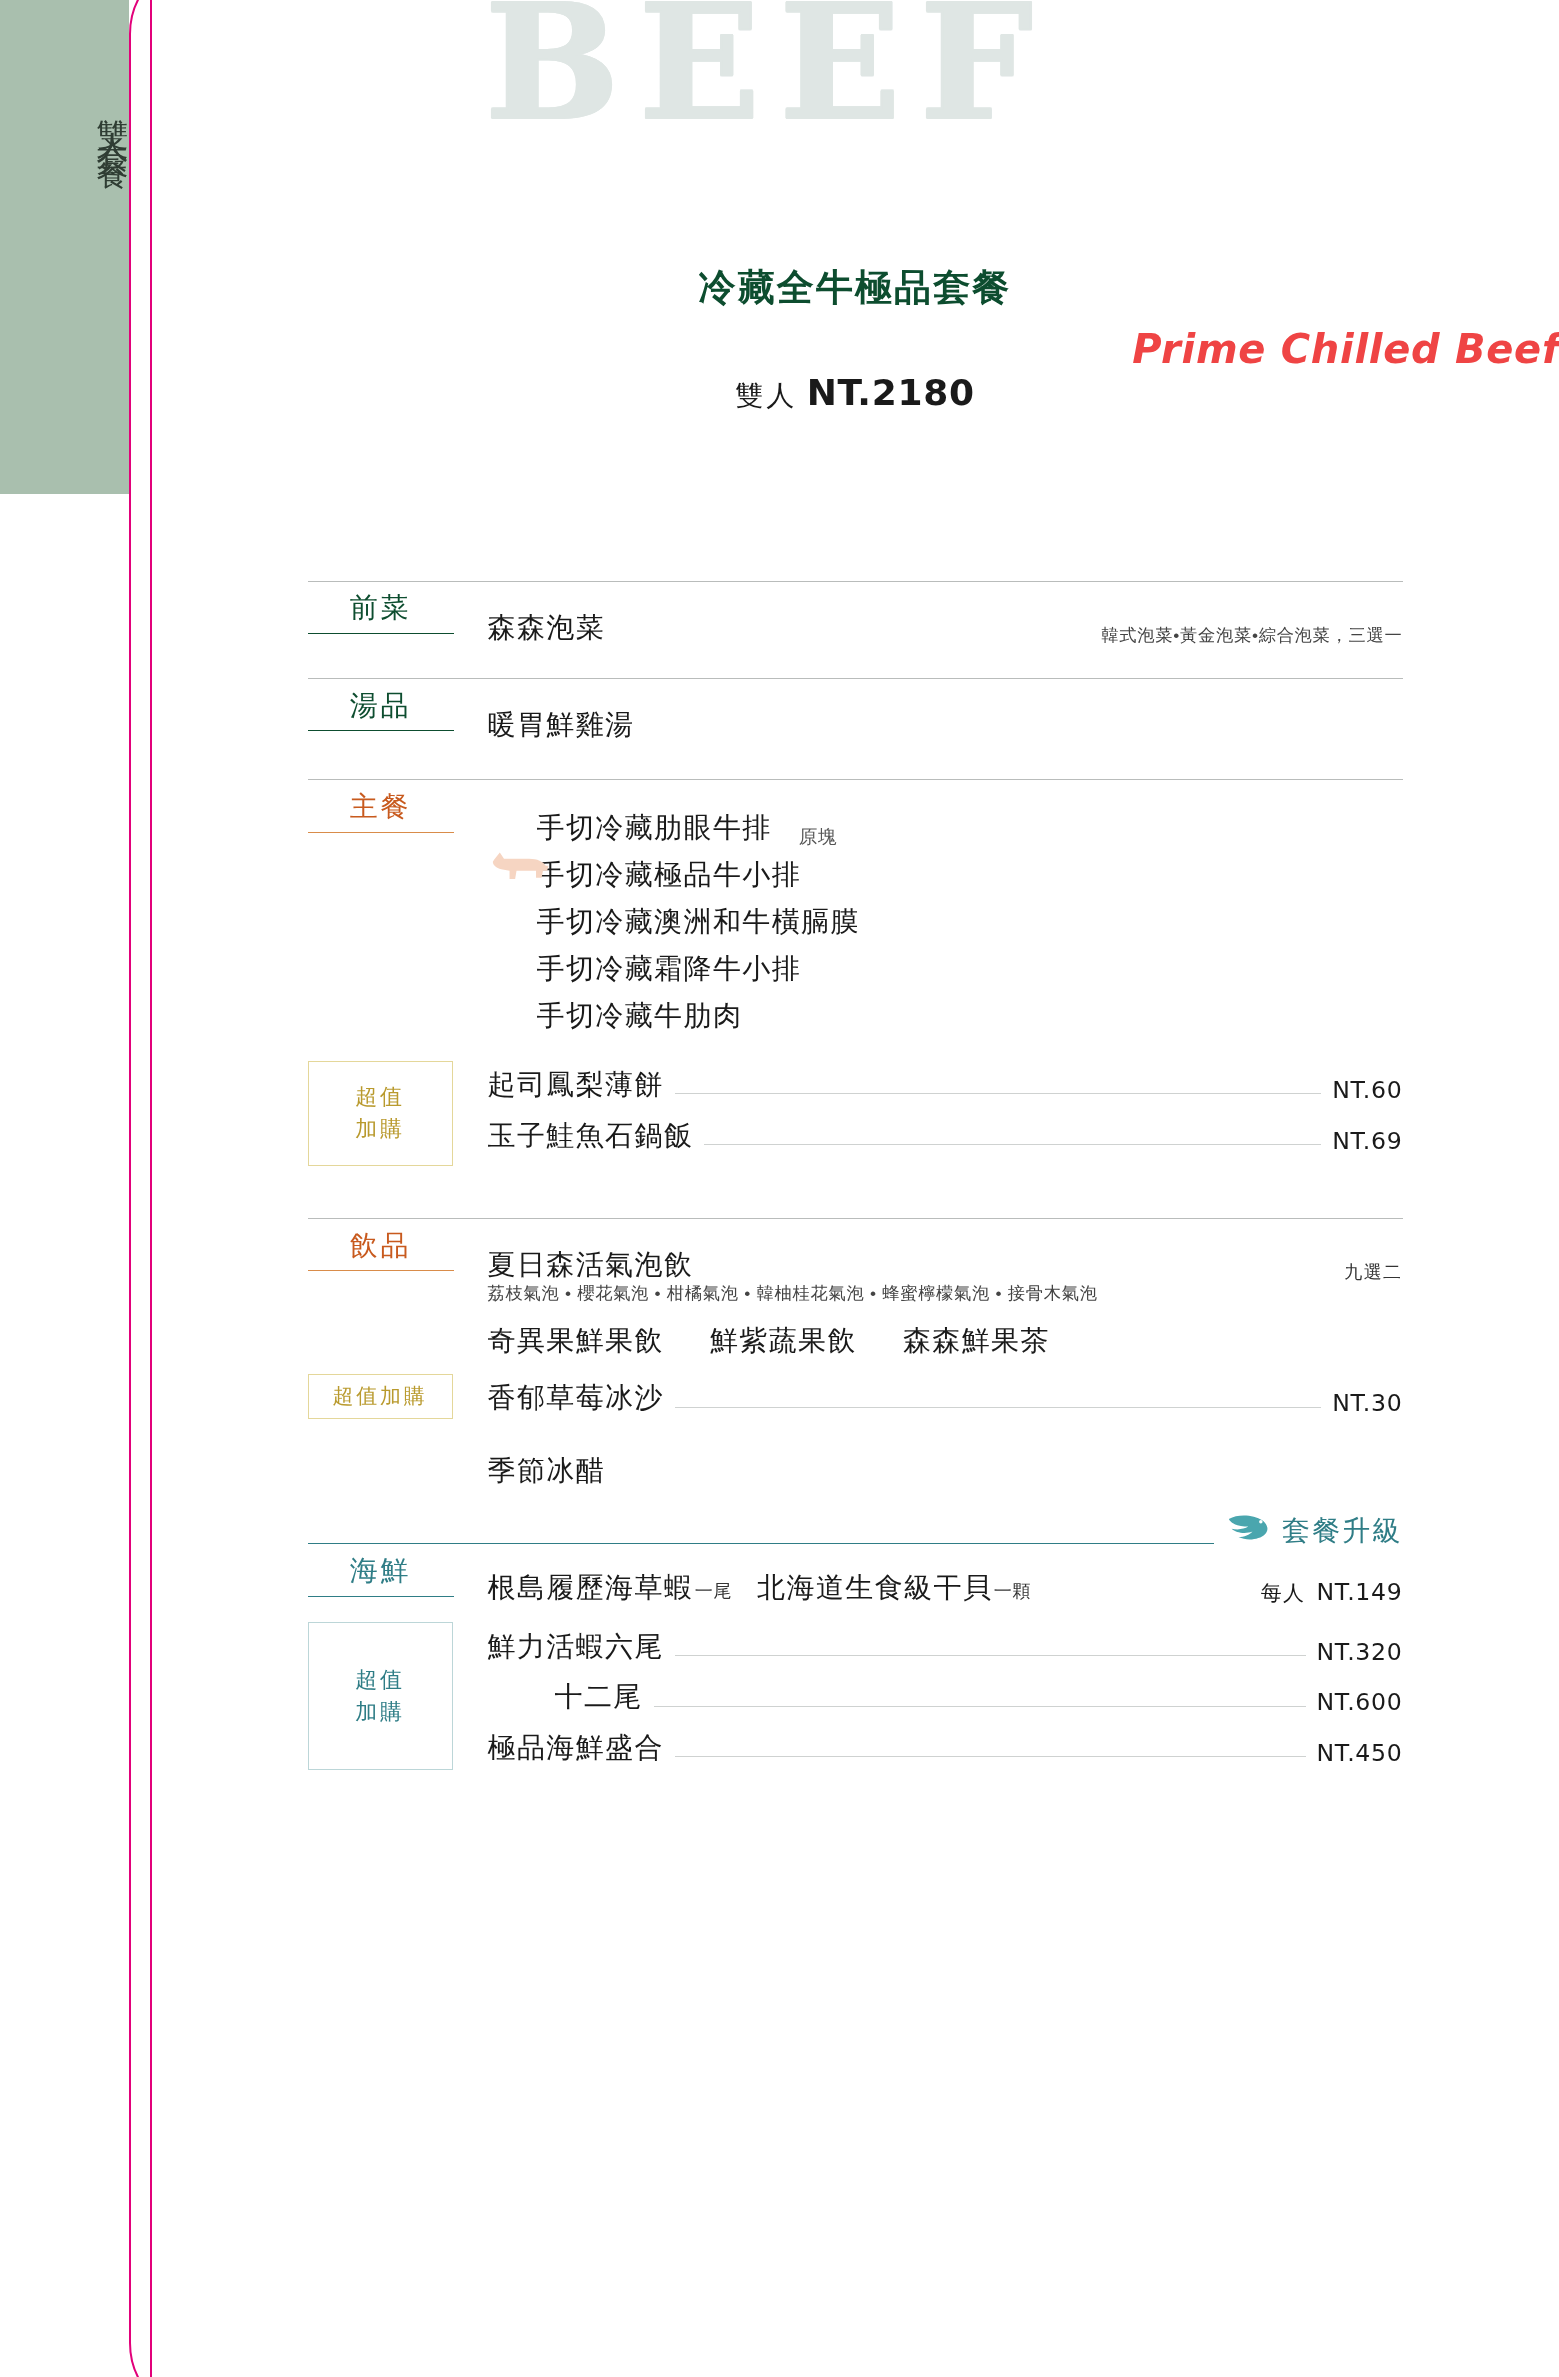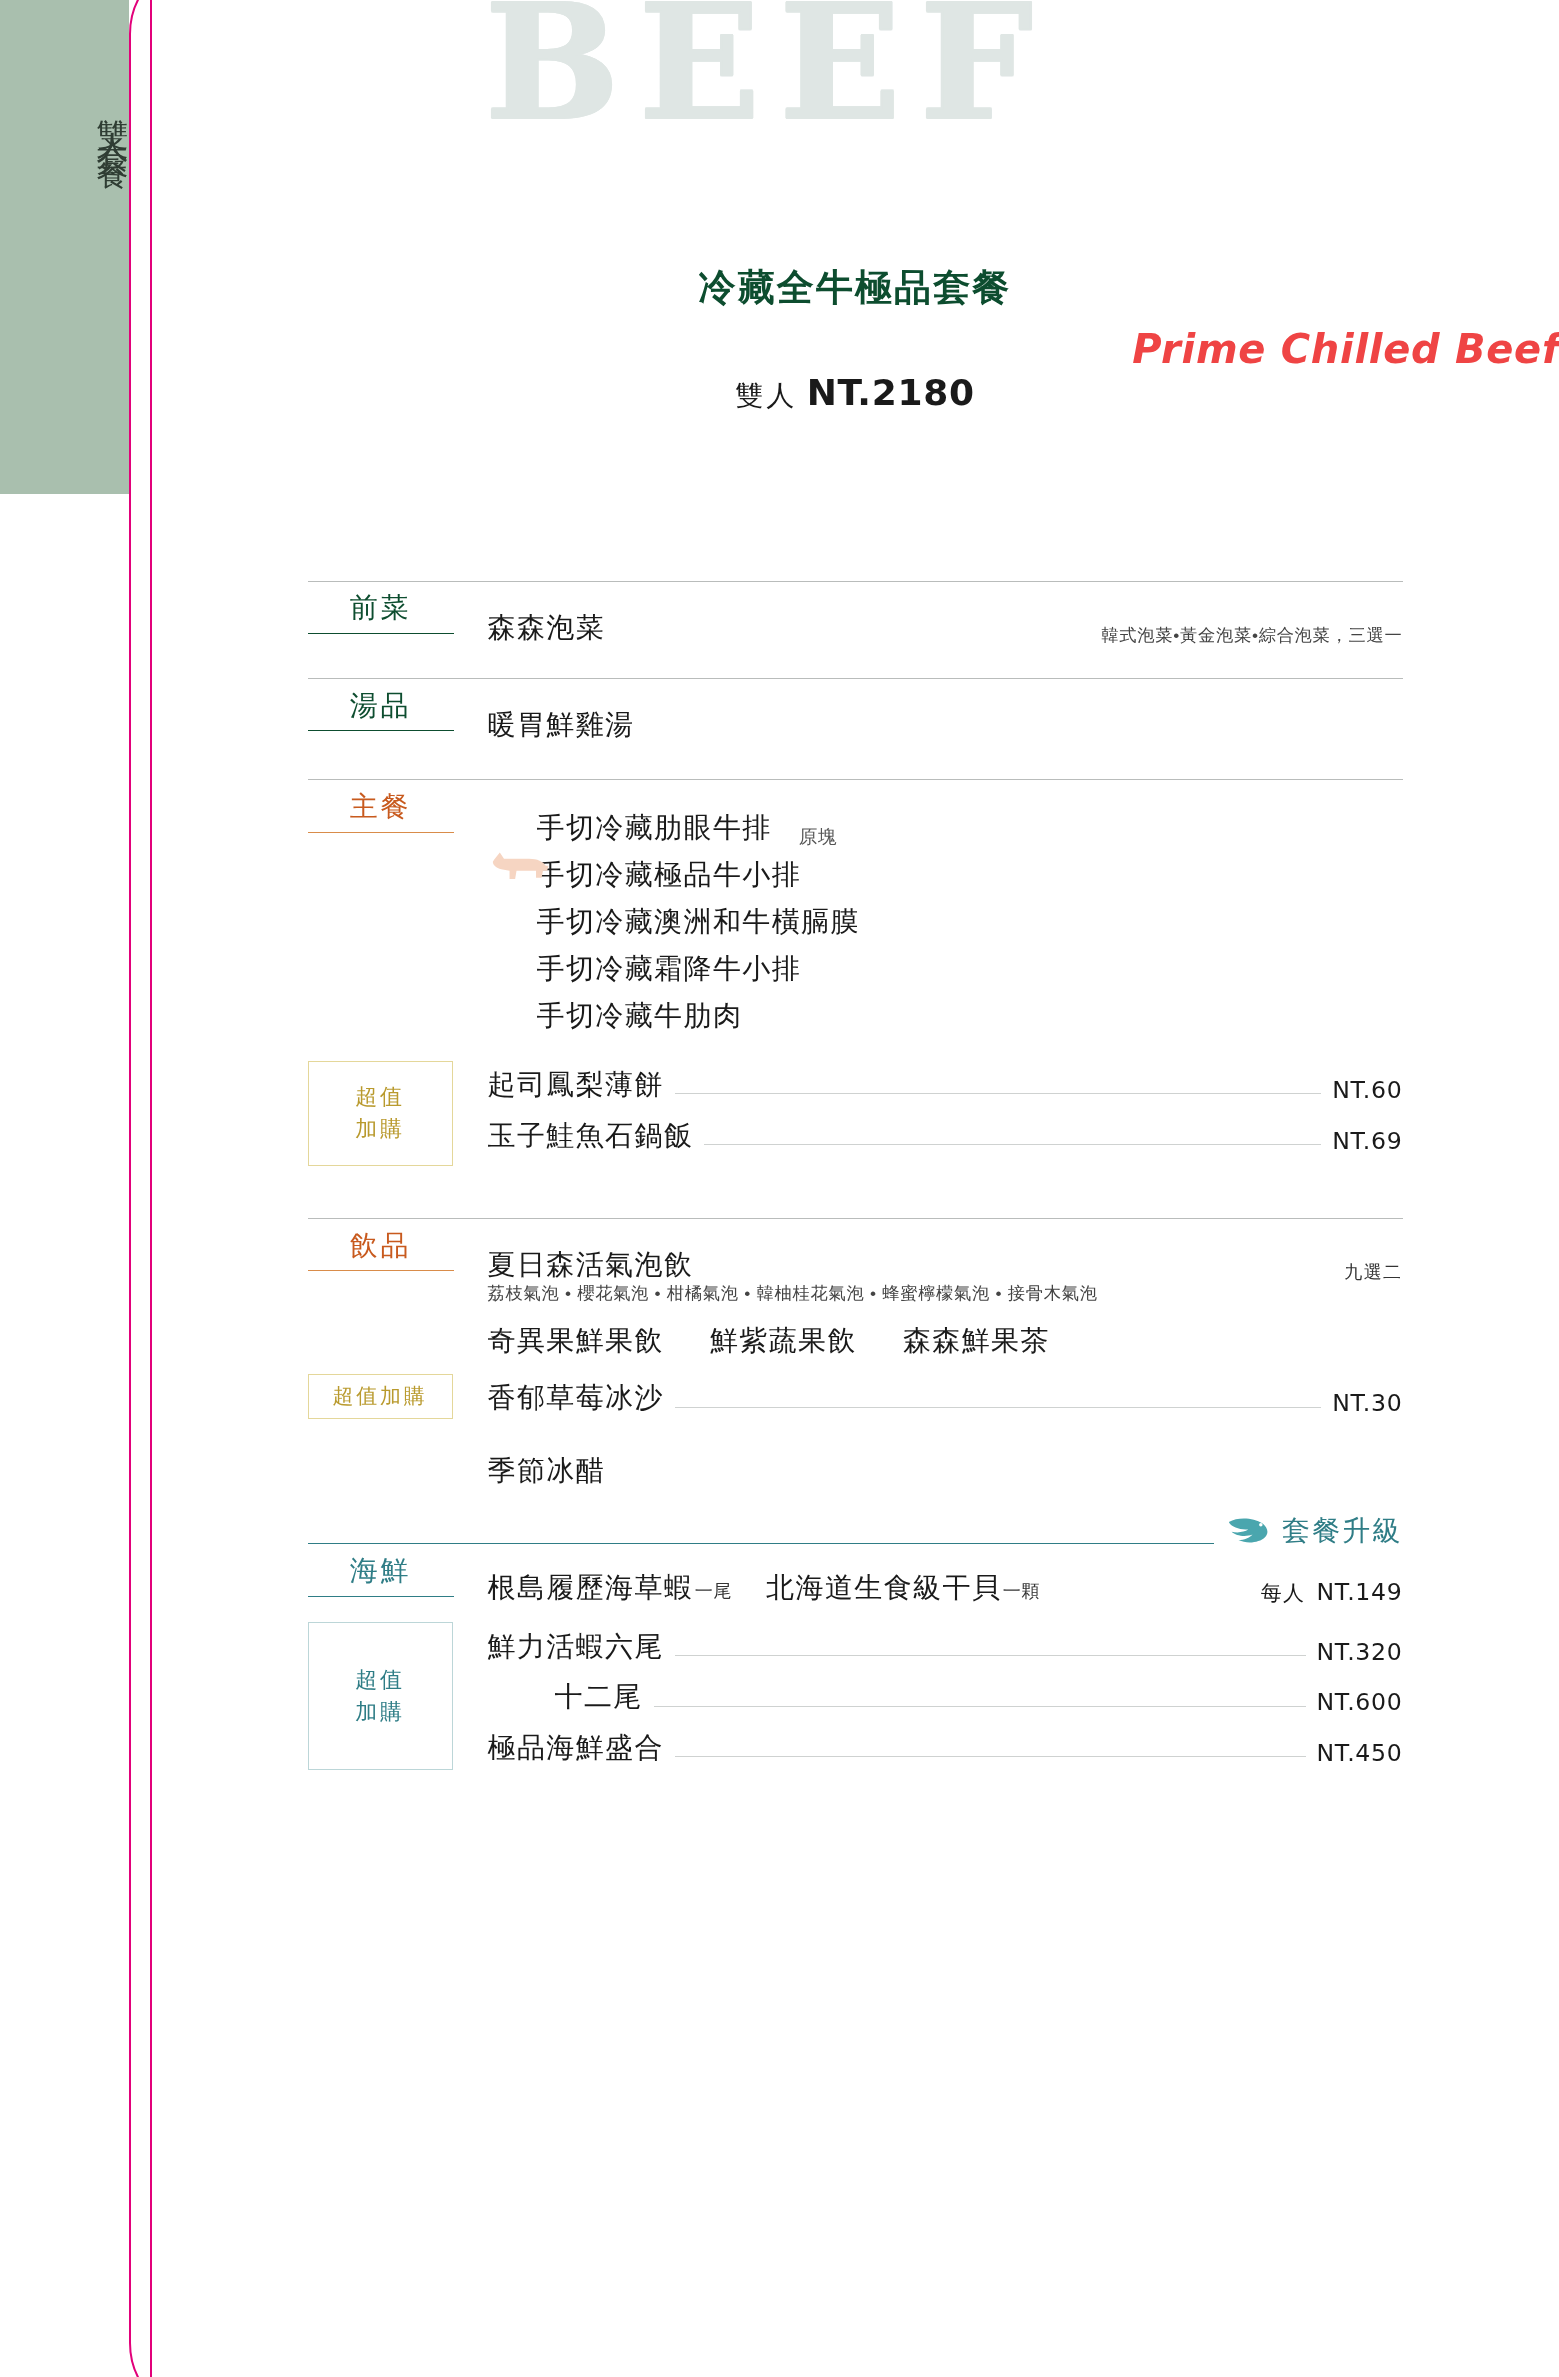--- a/index.html
+++ b/index.html
@@ -281,39 +281,38 @@
     letter-spacing: 1.4px;
     padding: 8.3px 0 2.8px 0;
   }
 
   
   .upgrade {
     position: absolute;
     right: 0;
     top: -23.6px;
     display: flex;
-    align-items: center;
     gap: 9.7px;
     background: #ffffff;
     padding-left: 12.5px;
   }
   .upgrade-label {
     font-size: 28px;
     color: #2f7d86;
     letter-spacing: 2.1px;
   }
   .shrimp-icon { width: 46px; height: 32px; }
 
   .seafood-row {
     display: flex;
     align-items: flex-end;
     justify-content: space-between;
     padding-top: 4.2px;
   }
-  .seafood-left { display: flex; align-items: center; gap: 34px; }
+  .seafood-left { display: flex; align-items: center; gap: 25px; }
   .unit {
     font-size: 18px;
     color: #333;
     letter-spacing: 0.7px;
     margin-left: 1.4px;
   }
   .per-person {
     font-size: 21px;
     color: #1a1a1a;
     letter-spacing: 1.4px;

